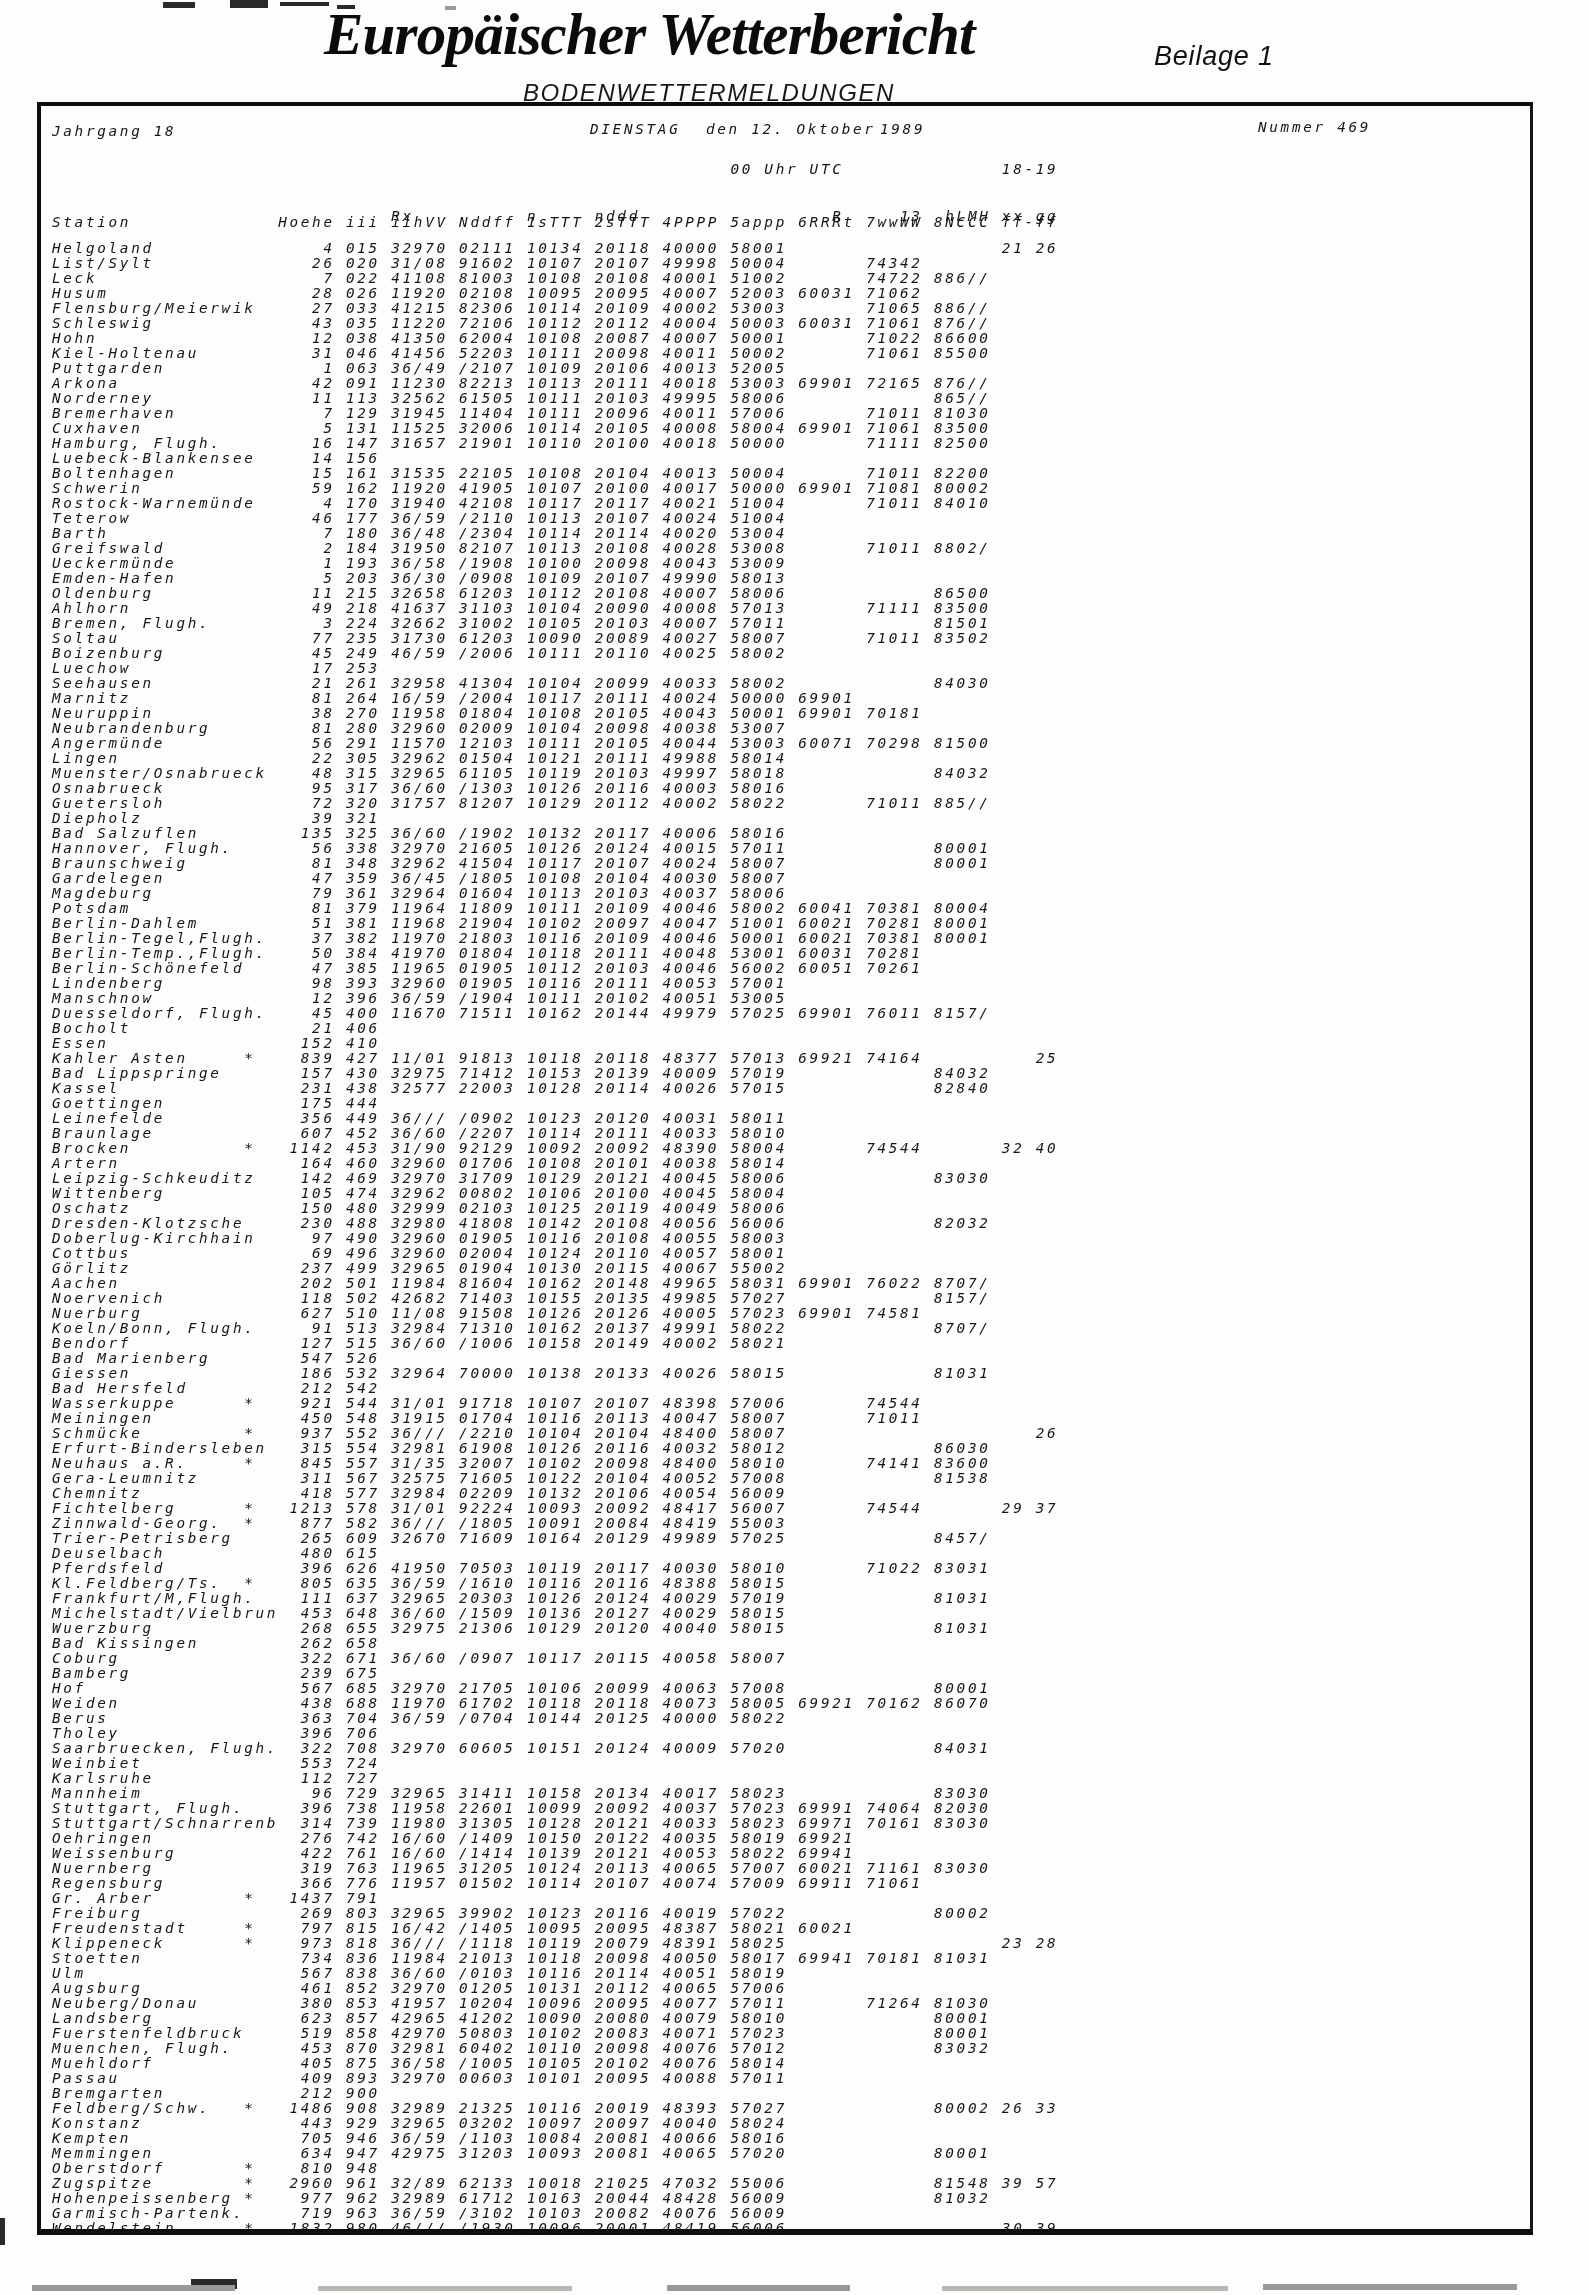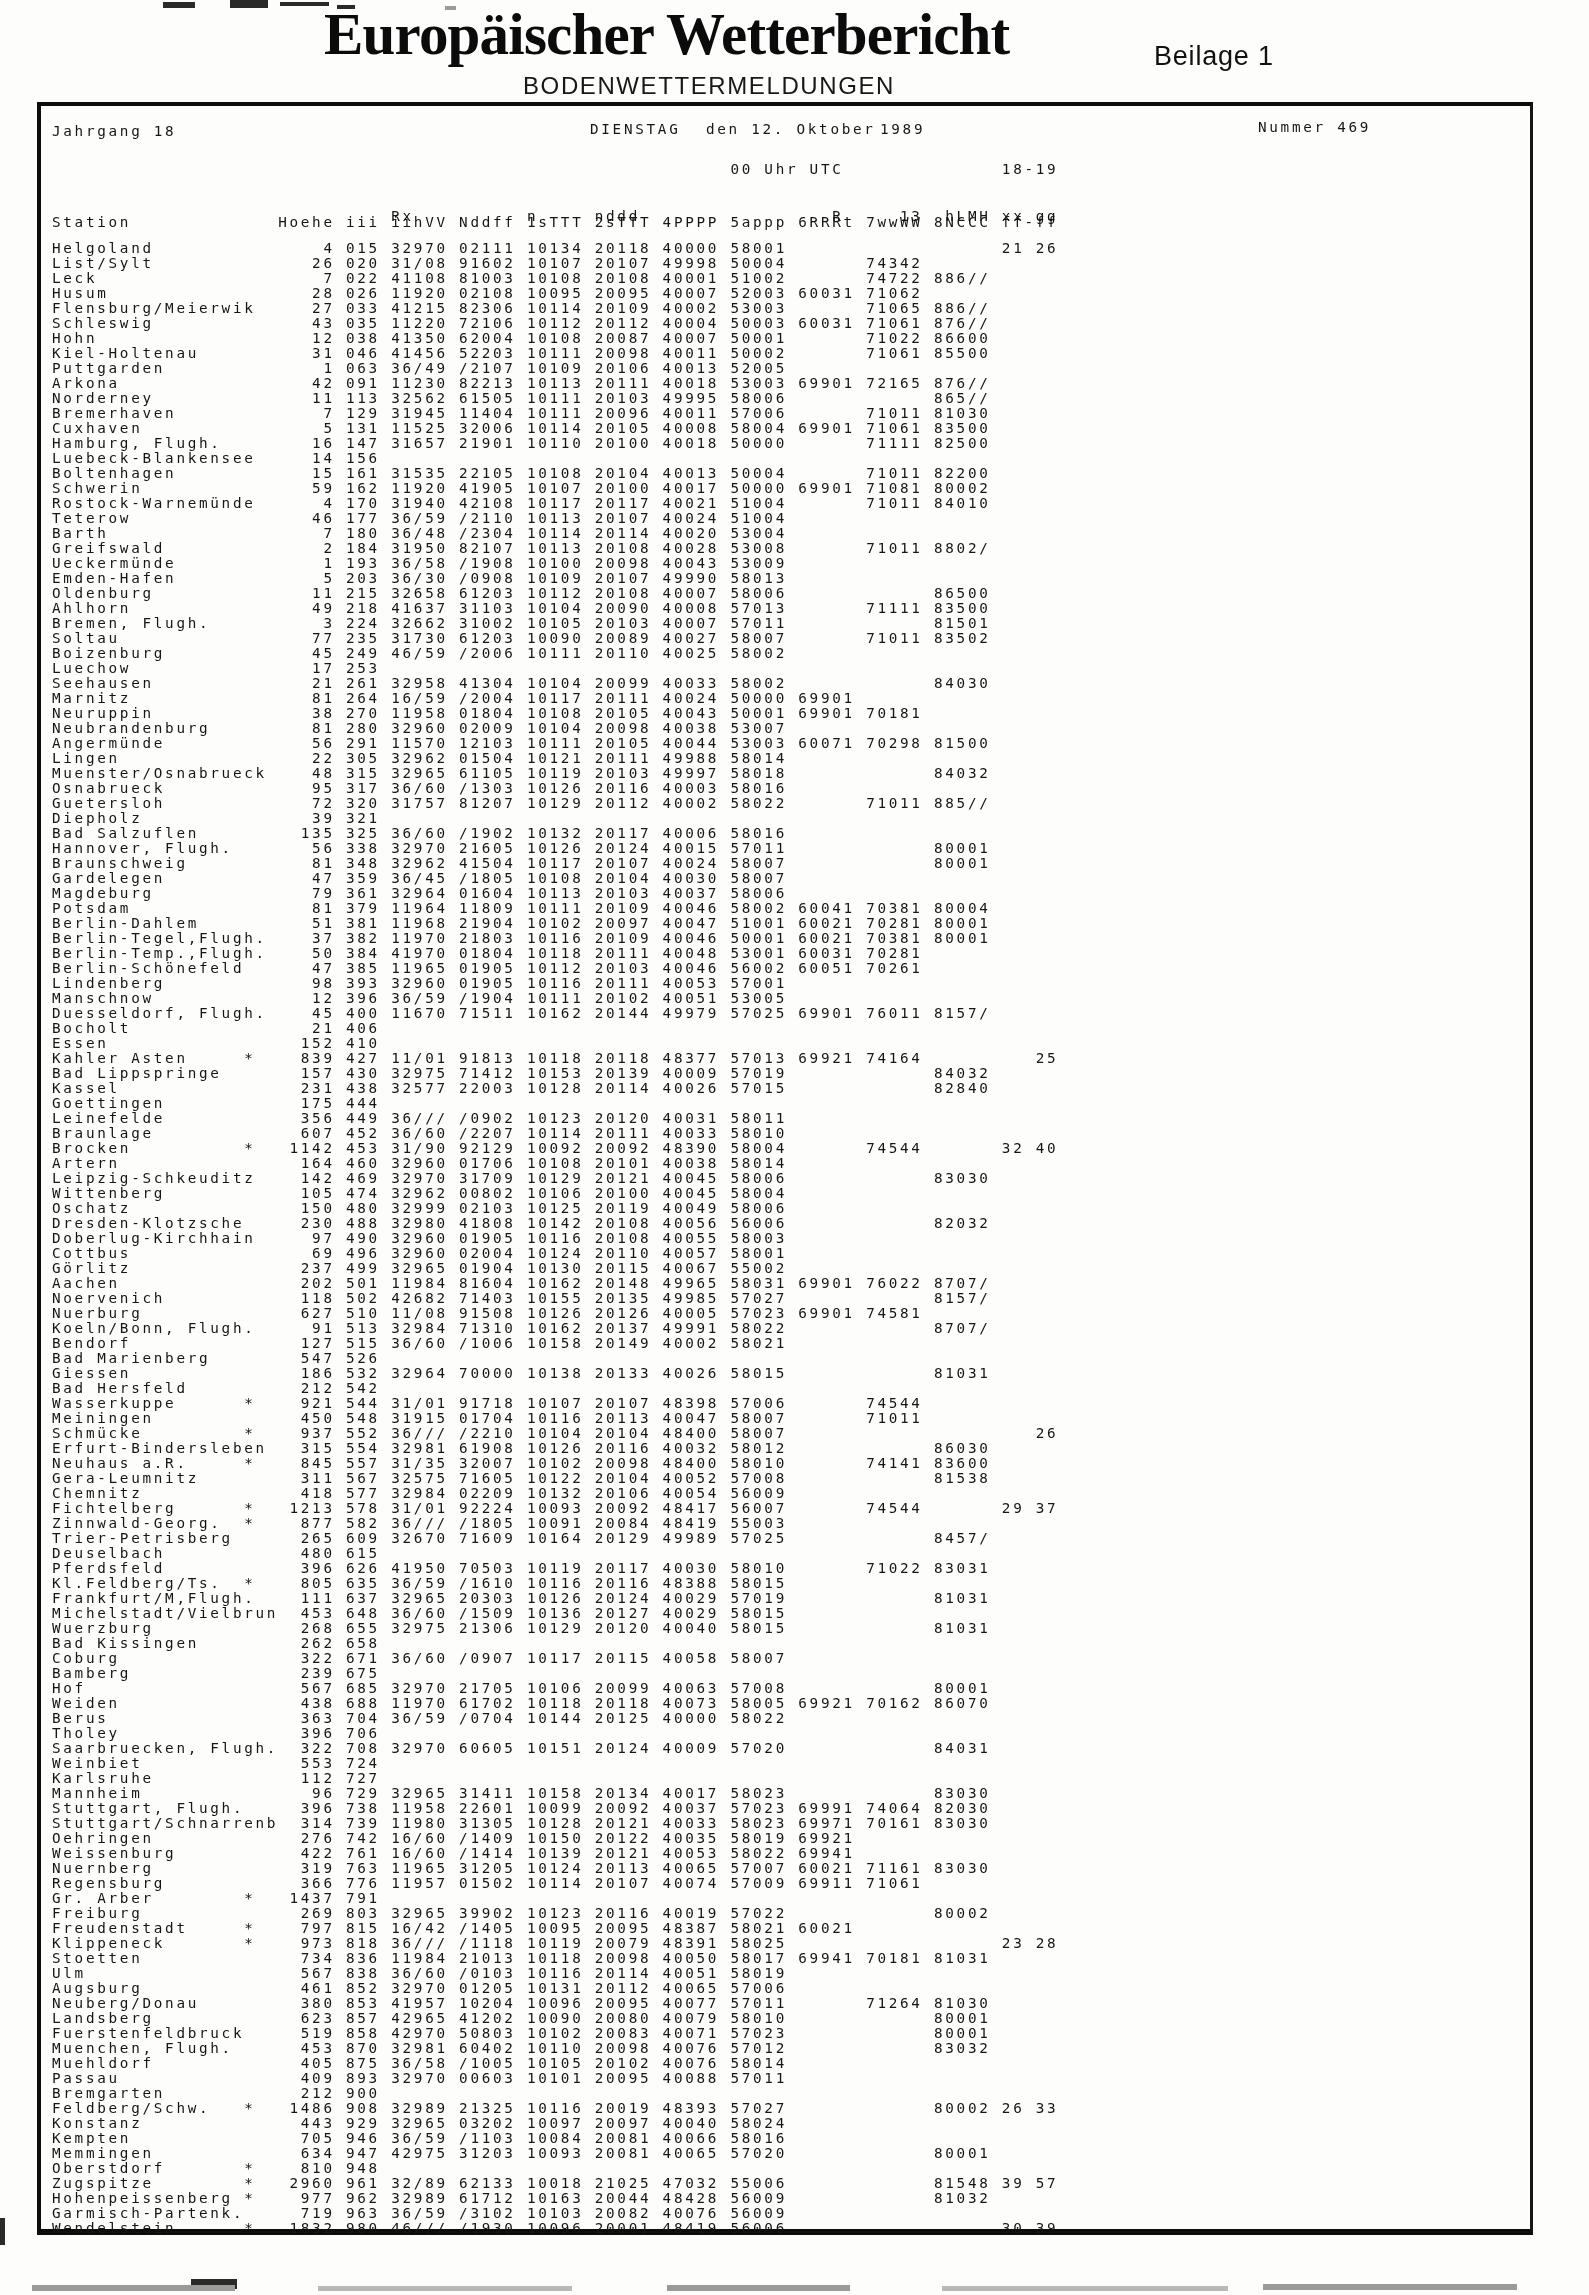--- a/index.html
+++ b/index.html
@@ -1,26 +1,26 @@
 <!DOCTYPE html>
 <html style="font-size:12.7px"><head>
 <meta charset="utf-8">
 <style>
   html,body{margin:0;padding:0;}
   body{
     width:1589px;height:2295px;position:relative;background:#fdfdfc;
     font-family:"Liberation Sans",sans-serif;color:#151515;overflow:hidden;
   }
-  .abs{position:absolute;}
+  .abs{position:absolute;font-style:italic;}
   .title{
     font-family:"Liberation Serif",serif;font-weight:bold;font-size:59px;
     letter-spacing:-0.8px;white-space:nowrap;color:#0b0b0b;
   }
   .beilage{font-size:27px;letter-spacing:0.8px;color:#111;}
-  .subtitle{font-size:24px;letter-spacing:1.6px;color:#181818;}
+  .subtitle{font-size:24px;letter-spacing:1.6px;color:#181818;margin-top:7px;}
   .mono{
     font-family:"DejaVu Sans Mono",monospace;font-size:14.3px;letter-spacing:2.7px;
     white-space:pre;color:#161616;line-height:15px;
   }
   .frame{
     border-top:4.8px solid #0d0d0d;border-left:4px solid #0d0d0d;
     border-right:3.2px solid #161616;border-bottom:6.4px solid #0d0d0d;
     background:transparent;
   }
   .trow{height:15px;}

